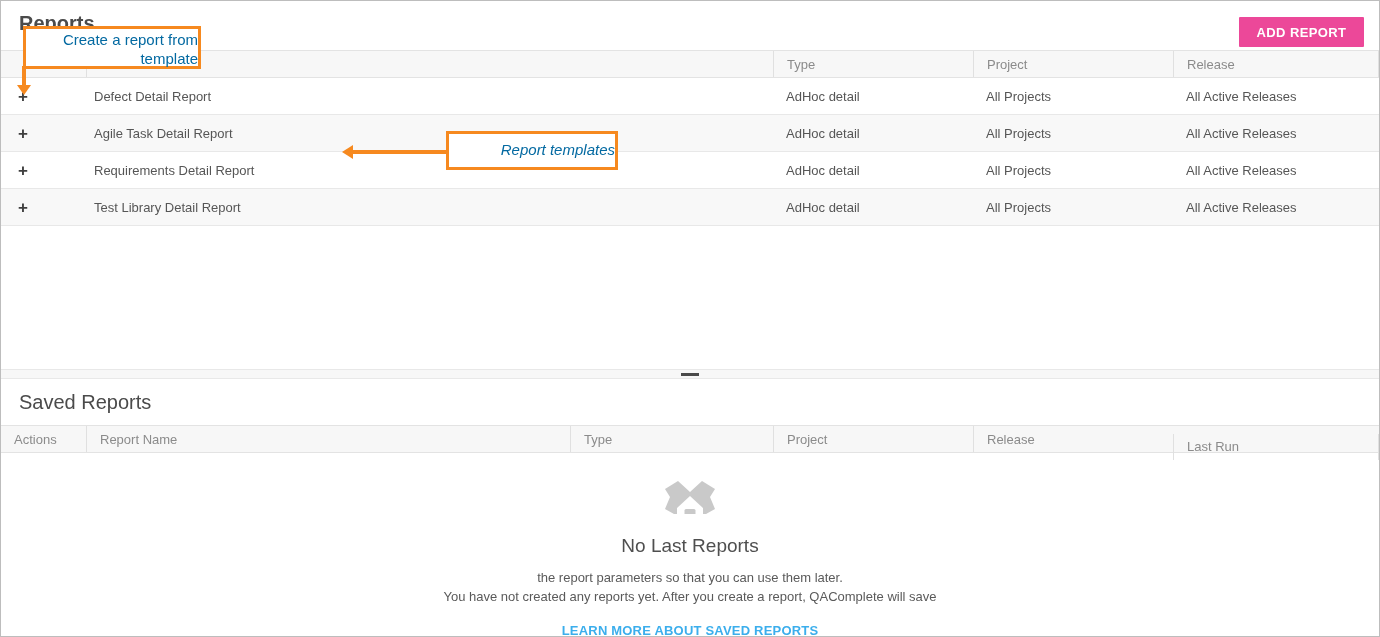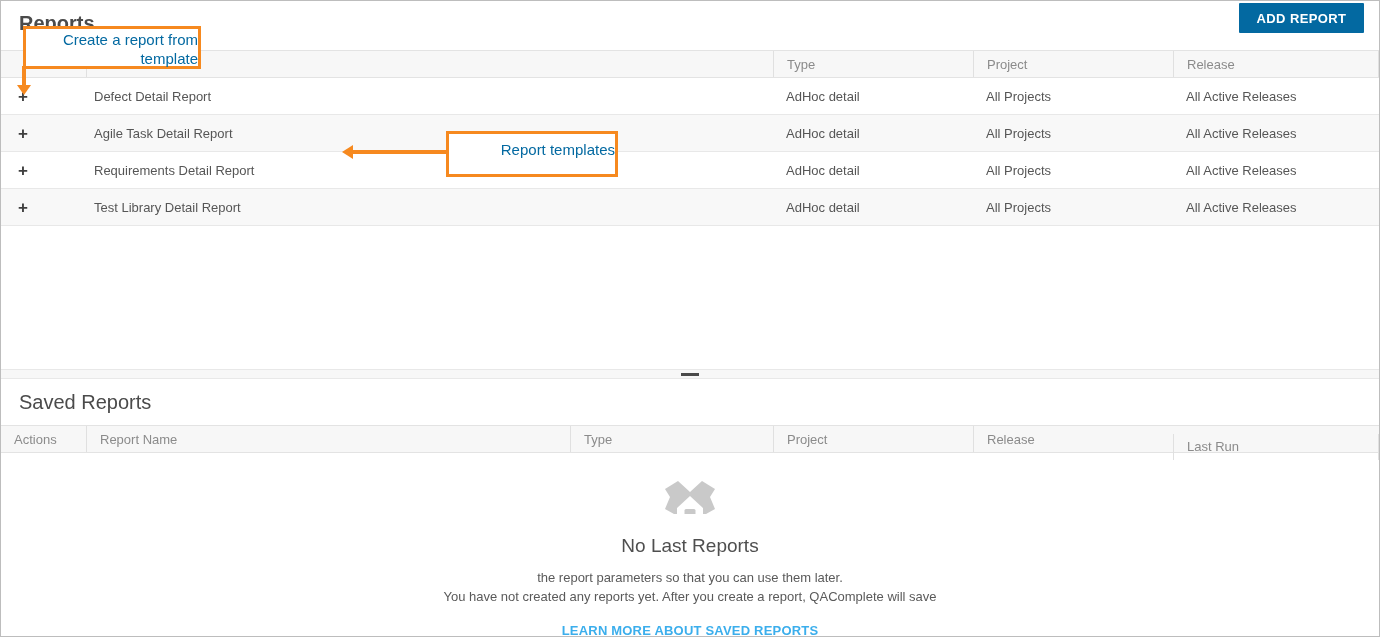--- a/index.html
+++ b/index.html
@@ -11,23 +11,23 @@
     background:#fff; border:1px solid #bdbdbd; overflow:hidden;
   }
 
   
   .section-header { position:relative; height:49px; }
   .page-title {
     position:absolute; left:18px; top:11px;
     font-size:20px; color:#4b4b4b; font-weight:700;
   }
   .add-report-btn {
-    position:absolute; right:15px; top:2px;
+    position:absolute; right:15px; top:16px;
     width:125px; height:30px; border:none; cursor:pointer;
-    background:#0369a1; color:#fff; font-size:13px; font-weight:600;
+    background:#ec4899; color:#fff; font-size:13px; font-weight:600;
     letter-spacing:.4px; font-family:inherit; border-radius:1px;
   }
 
   .grid-header {
     display:flex; height:28px; align-items:center;
     background:#f7f7f7; border-top:1px solid #e3e3e3; border-bottom:1px solid #e3e3e3;
     color:#8b8b8b; font-size:13px;
   }
   .grid-header .hcell { height:100%; display:flex; align-items:center; padding-left:13px; }
   .grid-header .hcell + .hcell { border-left:1px solid #e0e0e0; }
@@ -89,21 +89,21 @@
     text-decoration:none; letter-spacing:.2px; cursor:pointer;
   }
 
   
   .callout {
     position:absolute; z-index:10; background:#fff;
     border:3px solid #F6891F; color:#0369a1;
     font-size:15px; line-height:19px; text-align:right;
   }
   .callout-create { left:22px; top:25px; width:178px; height:43px; padding-top:1px; }
-  .callout-templates { left:445px; top:130px; width:172px; height:46px; line-height:31px; }
+  .callout-templates { left:445px; top:130px; width:172px; height:39px; line-height:31px;font-style:italic; }
 
   .arrow-line-v {
     position:absolute; z-index:10; left:21px; top:65px; width:4px; height:20px;
     background:#F6891F;
   }
   .arrow-head-down {
     position:absolute; z-index:10; left:16px; top:84px;
     width:0; height:0;
     border-left:7px solid transparent; border-right:7px solid transparent;
     border-top:10px solid #F6891F;

